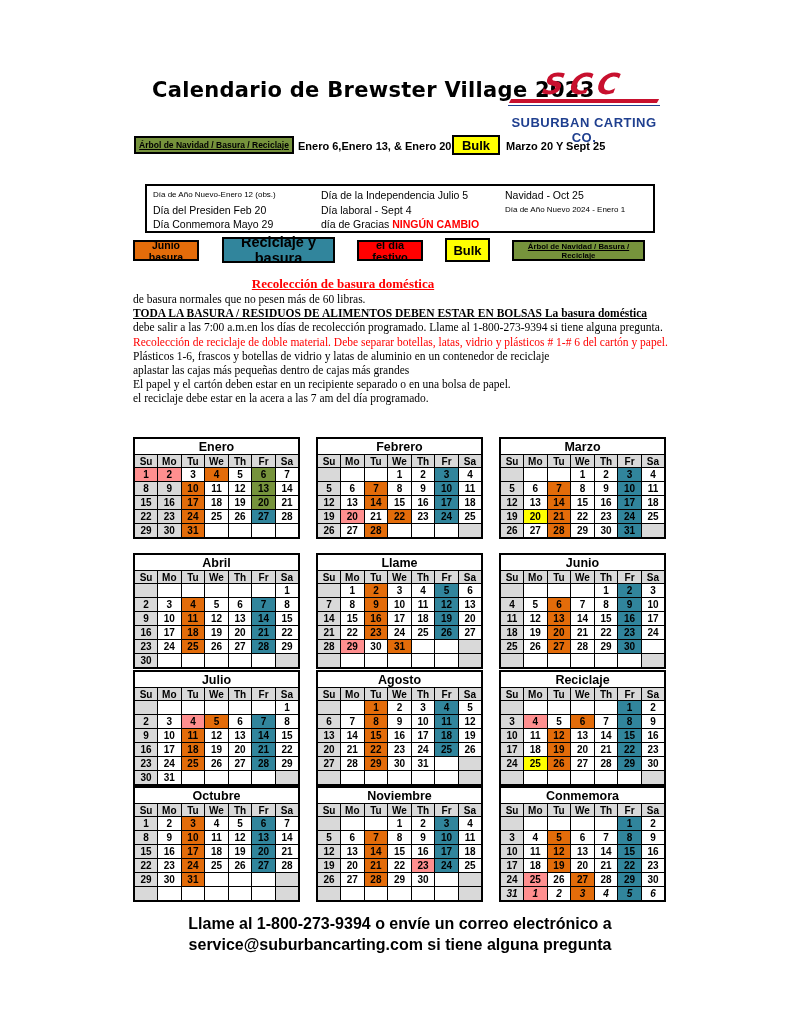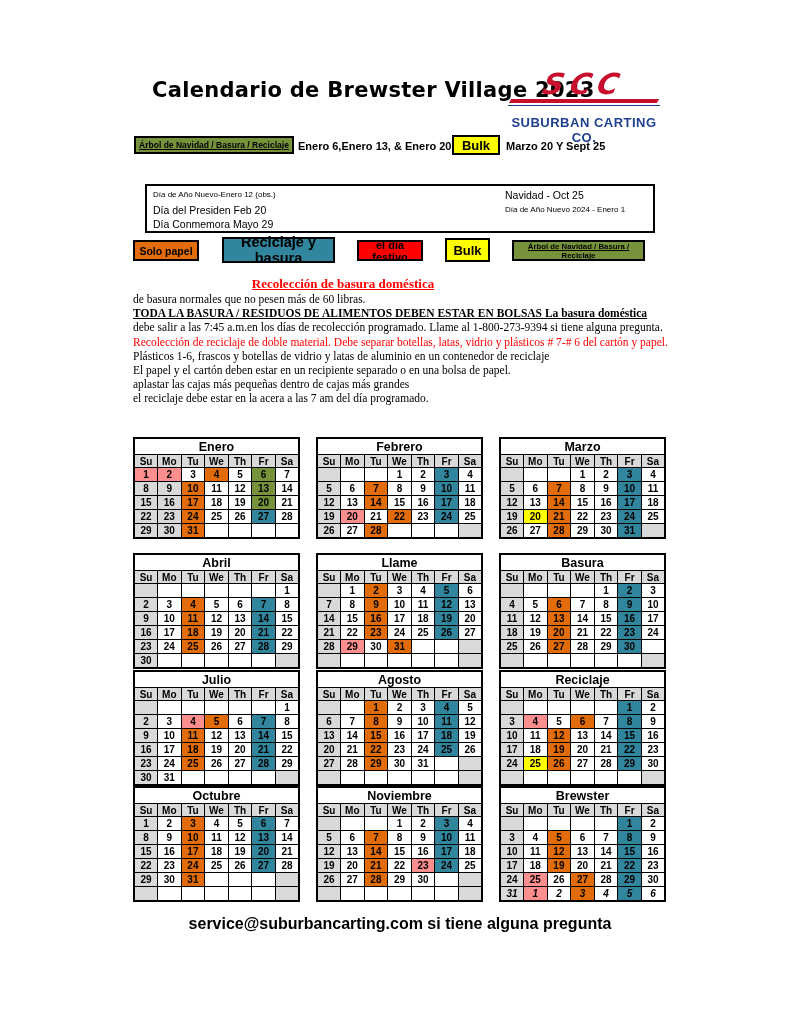--- a/index.html
+++ b/index.html
@@ -83,43 +83,48 @@
   <div class="tree-dates">Enero 6,Enero 13, &amp; Enero 20</div>
   <div class="box bulk-top" style="background-color: rgb(255, 255, 0);">Bulk</div>
   <div class="bulk-dates">Marzo 20 Y Sept 25</div>
 
   <div class="holiday-box">
     <div class="hcol hcol1">
       <div class="small">Día de Año Nuevo-Enero 12 (obs.)</div>
       <div>Día del Presiden  Feb 20</div>
       <div>Día Conmemora  Mayo 29</div>
     </div>
+    <div class="hcol hcol2">
+      <div>Día de la Independencia Julio 5</div>
+      <div>Día laboral - Sept 4</div>
+      <div><span>día de Gracias </span><span class="red-bold">NINGÚN CAMBIO</span></div>
+    </div>
     <div class="hcol hcol3">
       <div>Navidad - Oct 25</div>
       <div class="small">Día de Año Nuevo 2024 - Enero 1</div>
     </div>
   </div>
 
-  <div class="box lg-solo" style="background-color: rgb(227, 108, 10);">Solo papel</div>
+  <div class="box lg-solo" style="background-color: rgb(227, 108, 10);">Junio basura</div>
   <div class="box lg-rec" style="background-color: rgb(49, 133, 156);">Reciclaje y basura</div>
   <div class="box lg-fest" style="background-color: rgb(255, 0, 0);">el día festivo</div>
   <div class="box lg-bulk" style="background-color: rgb(255, 255, 0);">Bulk</div>
   <div class="box lg-tree" style="background-color: rgb(118, 147, 60);">
     <span class="u">Árbol de Navidad / Basura / Reciclaje</span>
   </div>
 
   <div class="rules-title">Recolección de basura doméstica</div>
   <div class="rules">
       <div class="rline">de basura normales que no pesen más de 60 libras.</div>
       <div class="rline bold-underline">TODA LA BASURA / RESIDUOS DE ALIMENTOS DEBEN ESTAR EN BOLSAS La basura doméstica </div>
-      <div class="rline">debe salir a las 7:45 a.m.en los días de recolección programado. Llame al 1-800-273-9394 si tiene alguna pregunta.</div>
-      <div class="rline red">Recolección de reciclaje de doble material. Debe separar botellas, latas, vidrio y plásticos # 7-# 6 del cartón y papel.</div>
+      <div class="rline">debe salir a las 7:00 a.m.en los días de recolección programado. Llame al 1-800-273-9394 si tiene alguna pregunta.</div>
+      <div class="rline red">Recolección de reciclaje de doble material. Debe separar botellas, latas, vidrio y plásticos # 1-# 6 del cartón y papel.</div>
       <div class="rline">Plásticos 1-6, frascos y botellas de vidrio y latas de aluminio en un contenedor de reciclaje</div>
+      <div class="rline">aplastar las cajas más pequeñas dentro de cajas más grandes</div>
       <div class="rline">El papel y el cartón deben estar en un recipiente separado o en una bolsa de papel.</div>
-      <div class="rline">aplastar las cajas más pequeñas dentro de cajas más grandes</div>
       <div class="rline">el reciclaje debe estar en la acera a las 7 am del día programado.</div>
     </div>
 
   <div class="cal-row cal-row-1">
       <table class="month">
         <tbody>
           <tr>
             <td colspan="7" class="mtitle">Enero</td>
           </tr>
           <tr>
@@ -438,21 +443,21 @@
             <td class="day" style="background-color: rgb(255, 255, 255);"></td>
             <td class="day" style="background-color: rgb(255, 255, 255);"></td>
             <td class="day" style="background-color: rgb(255, 255, 255);"></td>
             <td class="day" style="background-color: rgb(217, 217, 217);"></td>
           </tr>
         </tbody>
       </table>
       <table class="month">
         <tbody>
           <tr>
-            <td colspan="7" class="mtitle">Basura</td>
+            <td colspan="7" class="mtitle">Junio</td>
           </tr>
           <tr>
             <td class="dh">Su</td>
             <td class="dh">Mo</td>
             <td class="dh">Tu</td>
             <td class="dh">We</td>
             <td class="dh">Th</td>
             <td class="dh">Fr</td>
             <td class="dh">Sa</td>
           </tr>
@@ -862,21 +867,21 @@
             <td class="day" style="background-color: rgb(255, 255, 255);"></td>
             <td class="day" style="background-color: rgb(255, 255, 255);"></td>
             <td class="day" style="background-color: rgb(255, 255, 255);"></td>
             <td class="day" style="background-color: rgb(217, 217, 217);"></td>
           </tr>
         </tbody>
       </table>
       <table class="month">
         <tbody>
           <tr>
-            <td colspan="7" class="mtitle">Brewster</td>
+            <td colspan="7" class="mtitle">Conmemora</td>
           </tr>
           <tr>
             <td class="dh">Su</td>
             <td class="dh">Mo</td>
             <td class="dh">Tu</td>
             <td class="dh">We</td>
             <td class="dh">Th</td>
             <td class="dh">Fr</td>
             <td class="dh">Sa</td>
           </tr>
@@ -933,17 +938,20 @@
             <td class="day it" style="background-color: rgb(255, 255, 255);">4</td>
             <td class="day it" style="background-color: rgb(49, 133, 156);">5</td>
             <td class="day it" style="background-color: rgb(255, 255, 255);">6</td>
           </tr>
         </tbody>
       </table>
     </div>
 
   <div class="footer">
     <div>
+      <span>Llame al </span><span>1-800-273-9394</span><span> o envíe un correo electrónico a</span>
+    </div>
+    <div>
       <span>service@suburbancarting.com</span><span> si tiene alguna pregunta</span>
     </div>
   </div>
 
 </div>
 
 </body></html>

